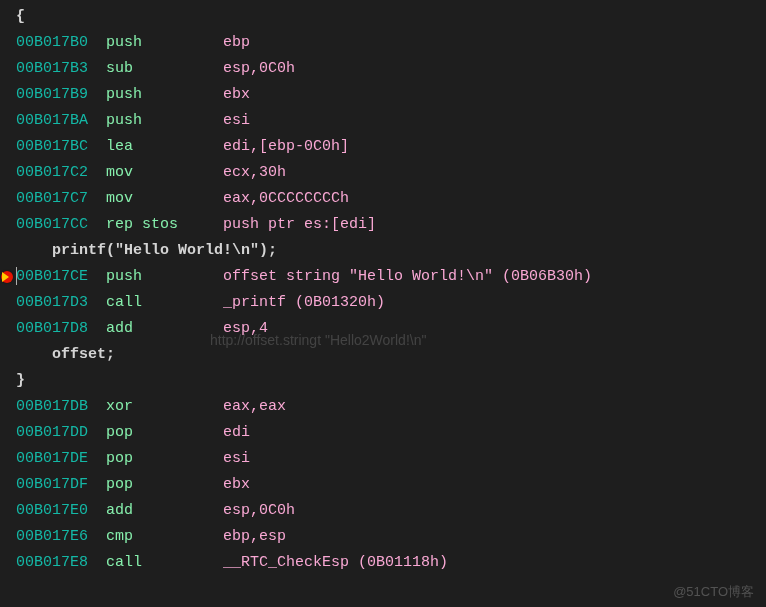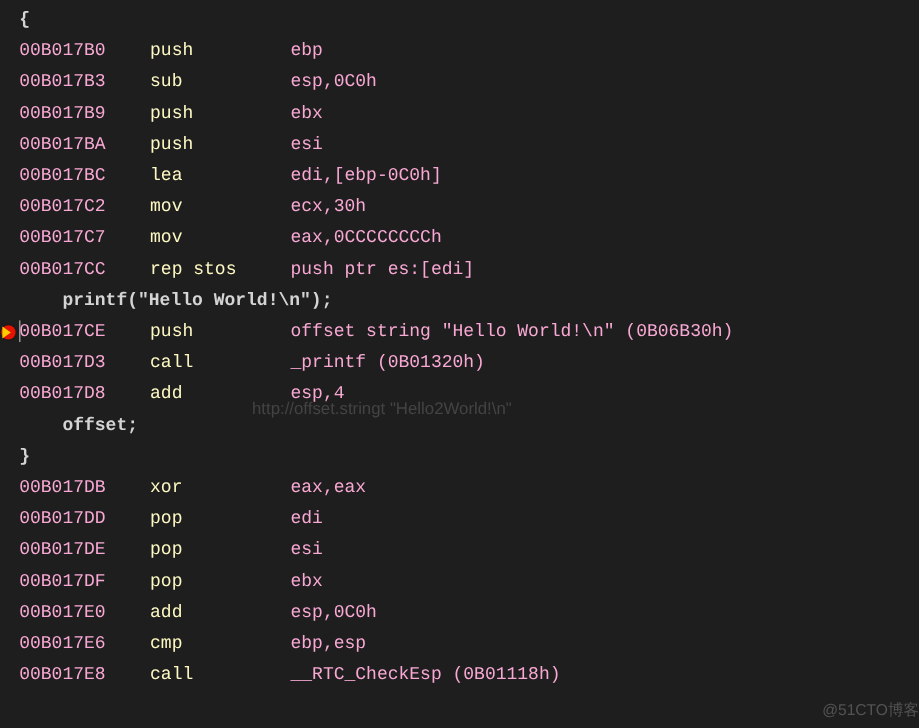--- a/index.html
+++ b/index.html
@@ -44,36 +44,36 @@
   .arrow {
     position: absolute;
     left: 1px;
     top: 1px;
     width: 0;
     height: 0;
     border-top: 5px solid transparent;
     border-bottom: 5px solid transparent;
     border-left: 7px solid #ffcc00;
   }
-  .addr { color: #f9a8d4; }
-  .mnemonic { color: #fef9c3; margin-left: 19px; }
+  .addr { color: #14b8a6; }
+  .mnemonic { color: #86efac; }
   .operand { color: #f9a8d4; }
   .bold { color: #d4d4d4; font-weight: bold; }
   .watermark-center {
     position: absolute;
     left: 210px;
     top: 332px;
     color: rgba(180,180,180,0.25);
     font-family: Arial, sans-serif;
     font-size: 14px;
     pointer-events: none;
   }
   .watermark-corner {
     position: absolute;
-    right: 0;
+    right: 12px;
     bottom: 6px;
     color: rgba(180,180,180,0.35);
     font-family: Arial, sans-serif;
     font-size: 13px;
     pointer-events: none;
   }
   .cursor-bar {
     display: inline-block;
     width: 1px;
     height: 18px;

